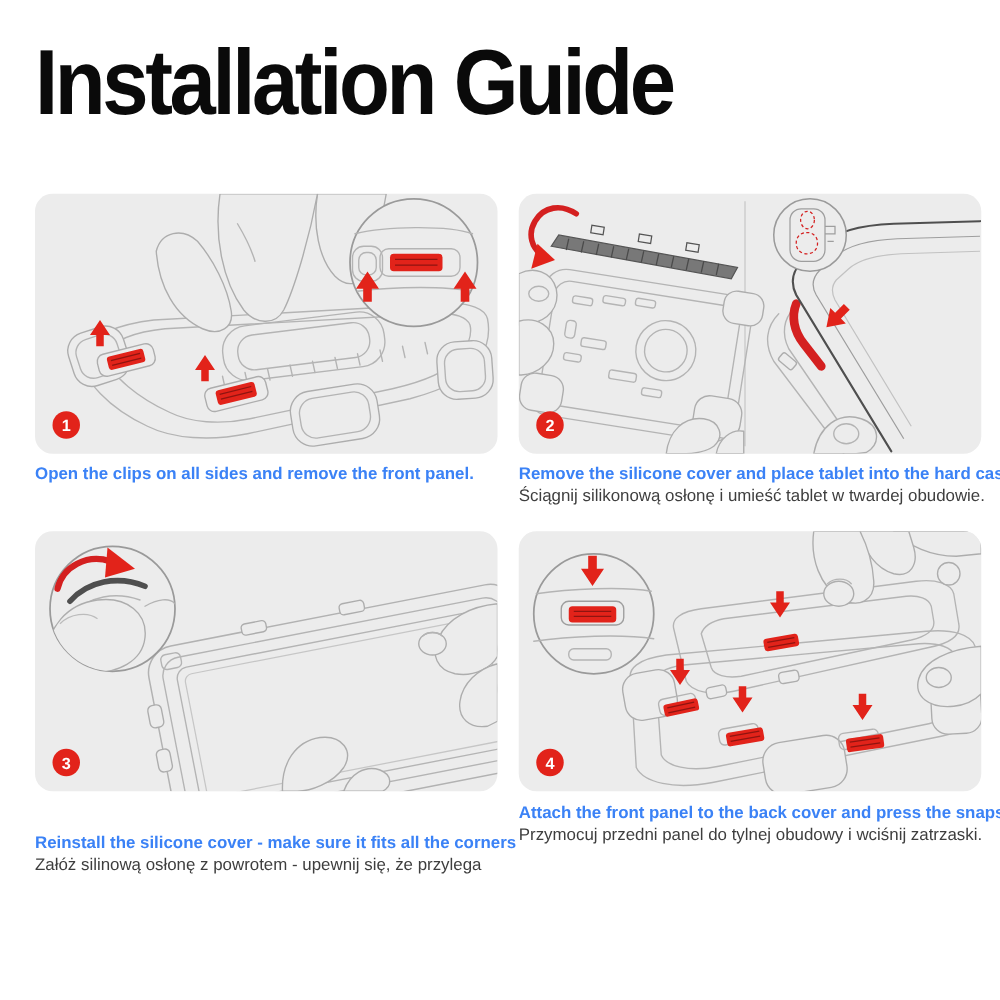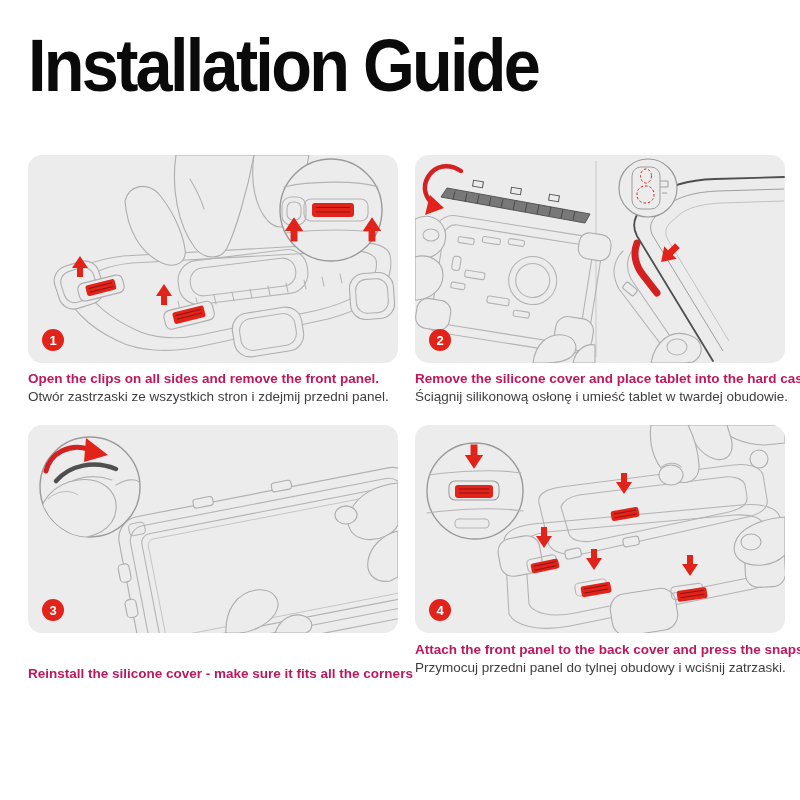--- a/index.html
+++ b/index.html
@@ -7,21 +7,21 @@
         font-family:"Liberation Sans",sans-serif;}
   #title{position:absolute;left:28px;top:28px;margin:0;font-size:74px;line-height:76px;
          font-weight:bold;letter-spacing:-3px;color:#0a0a0a;transform:scaleX(.9);
          transform-origin:0 0;white-space:nowrap;}
   .panel{position:absolute;width:370px;height:208px;background:#ececec;border-radius:14px;overflow:hidden;}
   .panel svg{position:absolute;left:0;top:0;}
   .badge{position:absolute;left:14px;bottom:12px;width:22px;height:22px;border-radius:50%;
          background:#e2231a;color:#ffffff;font-weight:bold;font-size:13px;
          display:flex;align-items:center;justify-content:center;z-index:5;}
   .caption{position:absolute;width:400px;}
-  .cap-en{font-size:13.5px;line-height:18px;font-weight:bold;color:#be185d;white-space:nowrap;}
+  .cap-en{font-size:13.5px;line-height:18px;font-weight:bold;color:#3b82f6;white-space:nowrap;}
   .cap-pl{font-size:13.5px;line-height:18px;font-weight:normal;color:#3e3e3e;white-space:nowrap;}
   
   #panel1{left:28px;top:155px;}  #panel2{left:415px;top:155px;}
   #panel3{left:28px;top:425px;}  #panel4{left:415px;top:425px;}
   #cap1{left:28px;top:370px;}    #cap2{left:415px;top:370px;}
   #cap3{left:28px;top:665px;}    #cap4{left:415px;top:641px;}
   .ln{stroke:#b4b4b4;fill:none;stroke-width:1.1;stroke-linejoin:round;stroke-linecap:round;}
   .lnf{stroke:#adadad;fill:#ececec;stroke-width:1.1;stroke-linejoin:round;stroke-linecap:round;}
   .dk{stroke:#4f4f4f;fill:none;stroke-linejoin:round;stroke-linecap:round;}
   .red{fill:#e2231a;stroke:none;}
@@ -273,30 +273,30 @@
         <g transform="translate(59,38) rotate(180) scale(1.15)">
           <path class="red" d="M -3,16 L -3,7 L -8,7 L 0,-5 L 8,7 L 3,7 L 3,16 Z"></path>
         </g>
       </g>
     </svg>
     <div class="badge">4</div>
   </div>
 
   <div class="caption" id="cap1">
     <div class="cap-en">Open the clips on all sides and remove the front panel.</div>
-    <div class="cap-pl">Otwór zastrzaski ze wszystkich stron i zdejmij przedni panel.</div>
   </div>
 
   <div class="caption" id="cap2">
     <div class="cap-en">Remove the silicone cover and place tablet into the hard case.</div>
     <div class="cap-pl">Ściągnij silikonową osłonę i umieść tablet w twardej obudowie.</div>
   </div>
 
   <div class="caption" id="cap3">
     <div class="cap-en">Reinstall the silicone cover - make sure it fits all the corners</div>
+    <div class="cap-pl">Załóż silinową osłonę z powrotem - upewnij się, że przylega</div>
   </div>
 
   <div class="caption" id="cap4">
     <div class="cap-en">Attach the front panel to the back cover and press the snaps.</div>
     <div class="cap-pl">Przymocuj przedni panel do tylnej obudowy i wciśnij zatrzaski.</div>
   </div>
 
 </div>
 
 </body></html>

